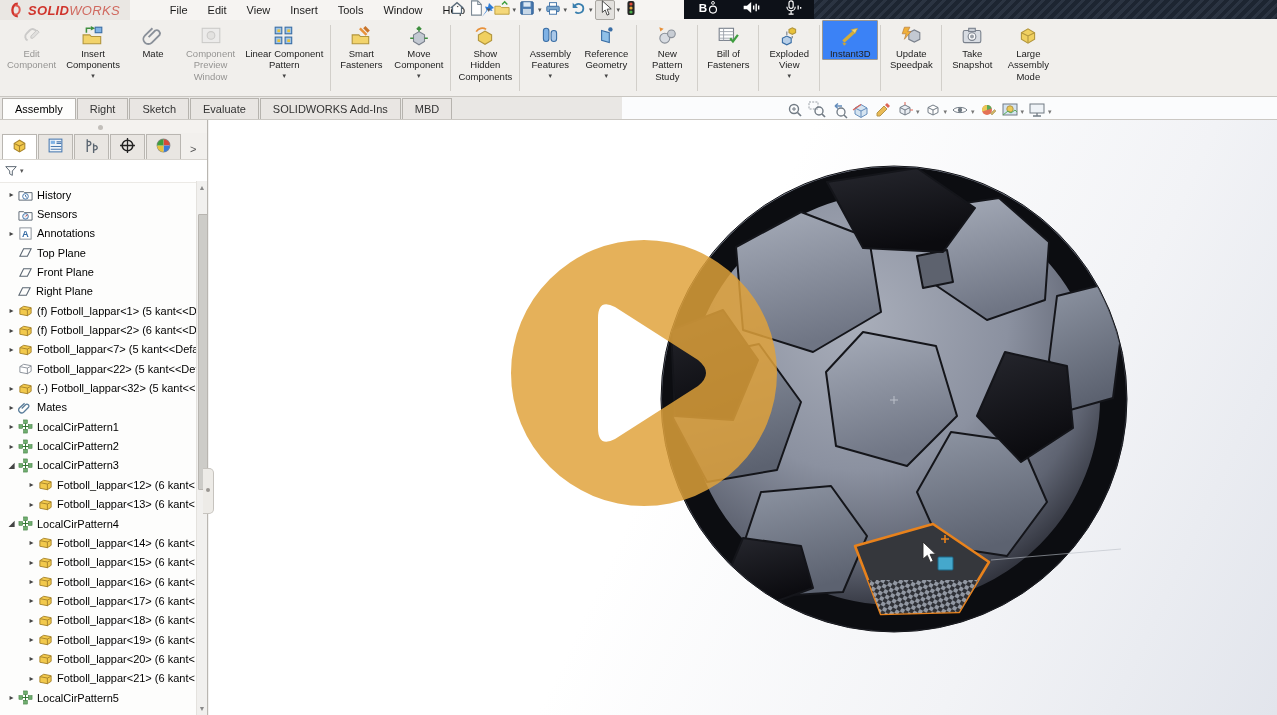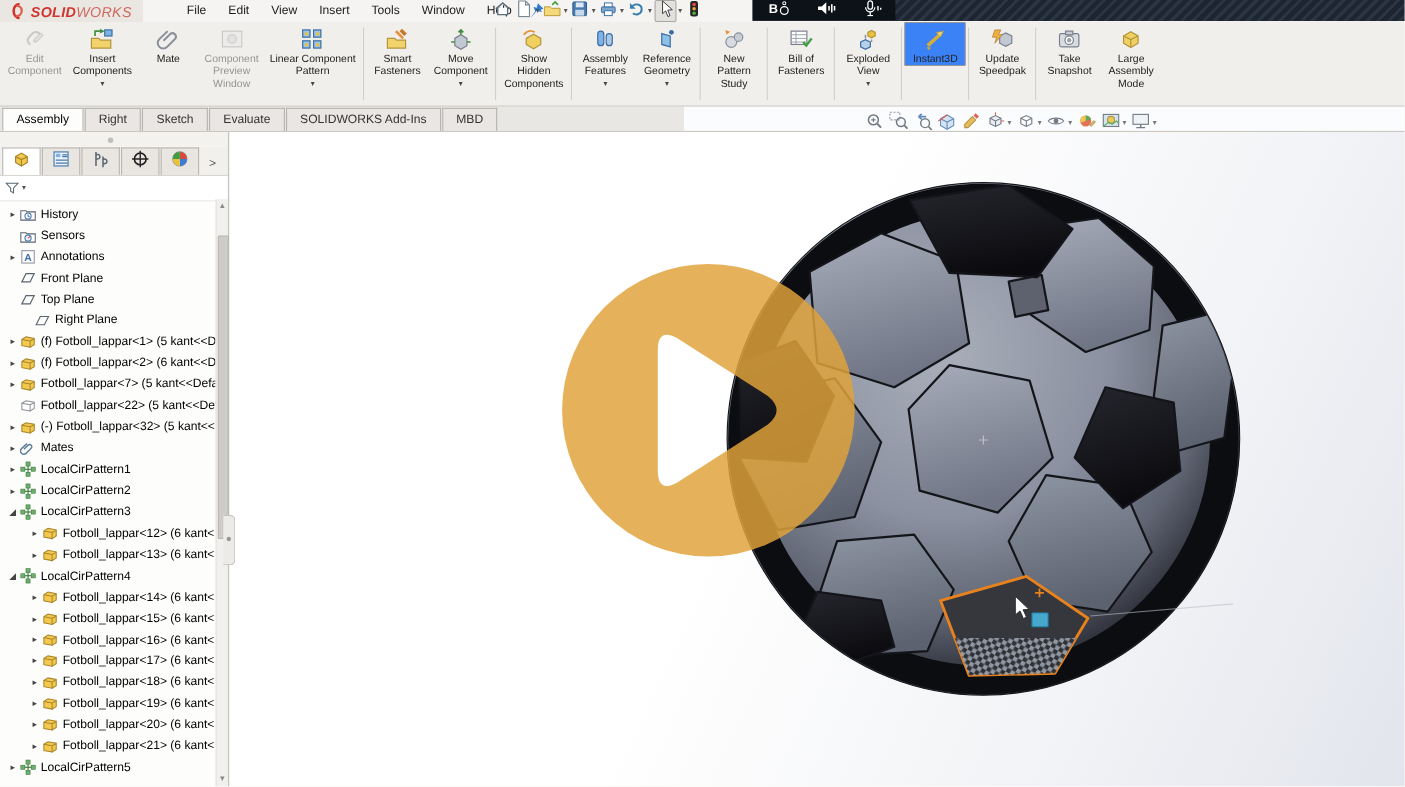--- a/index.html
+++ b/index.html
@@ -627,32 +627,32 @@
           </span>
           <span class="tree-label">Annotations</span>
         </div>
         <div class="tree-row" style="padding-left: 5px;">
           <span class="tree-arrow"></span>
           <span class="tree-icon">
             <svg viewBox="0 0 16 16">
               <path d="M2 12l4-8h8l-4 8z" fill="none" stroke="#5a6570" stroke-width="1.1"></path>
             </svg>
           </span>
+          <span class="tree-label">Top Plane</span>
+        </div>
+        <div class="tree-row" style="padding-left: 5px;">
+          <span class="tree-arrow"></span>
+          <span class="tree-icon">
+            <svg viewBox="0 0 16 16">
+              <path d="M2 12l4-8h8l-4 8z" fill="none" stroke="#5a6570" stroke-width="1.1"></path>
+            </svg>
+          </span>
           <span class="tree-label">Front Plane</span>
         </div>
-        <div class="tree-row" style="padding-left: 5px;">
-          <span class="tree-arrow"></span>
-          <span class="tree-icon">
-            <svg viewBox="0 0 16 16">
-              <path d="M2 12l4-8h8l-4 8z" fill="none" stroke="#5a6570" stroke-width="1.1"></path>
-            </svg>
-          </span>
-          <span class="tree-label">Top Plane</span>
-        </div>
-        <div class="tree-row" style="padding-left: 18px;">
+        <div class="tree-row" style="padding-left: 4px;">
           <span class="tree-arrow"></span>
           <span class="tree-icon">
             <svg viewBox="0 0 16 16">
               <path d="M2 12l4-8h8l-4 8z" fill="none" stroke="#5a6570" stroke-width="1.1"></path>
             </svg>
           </span>
           <span class="tree-label">Right Plane</span>
         </div>
         <div class="tree-row" style="padding-left: 5px;">
           <span class="tree-arrow">▸</span>

